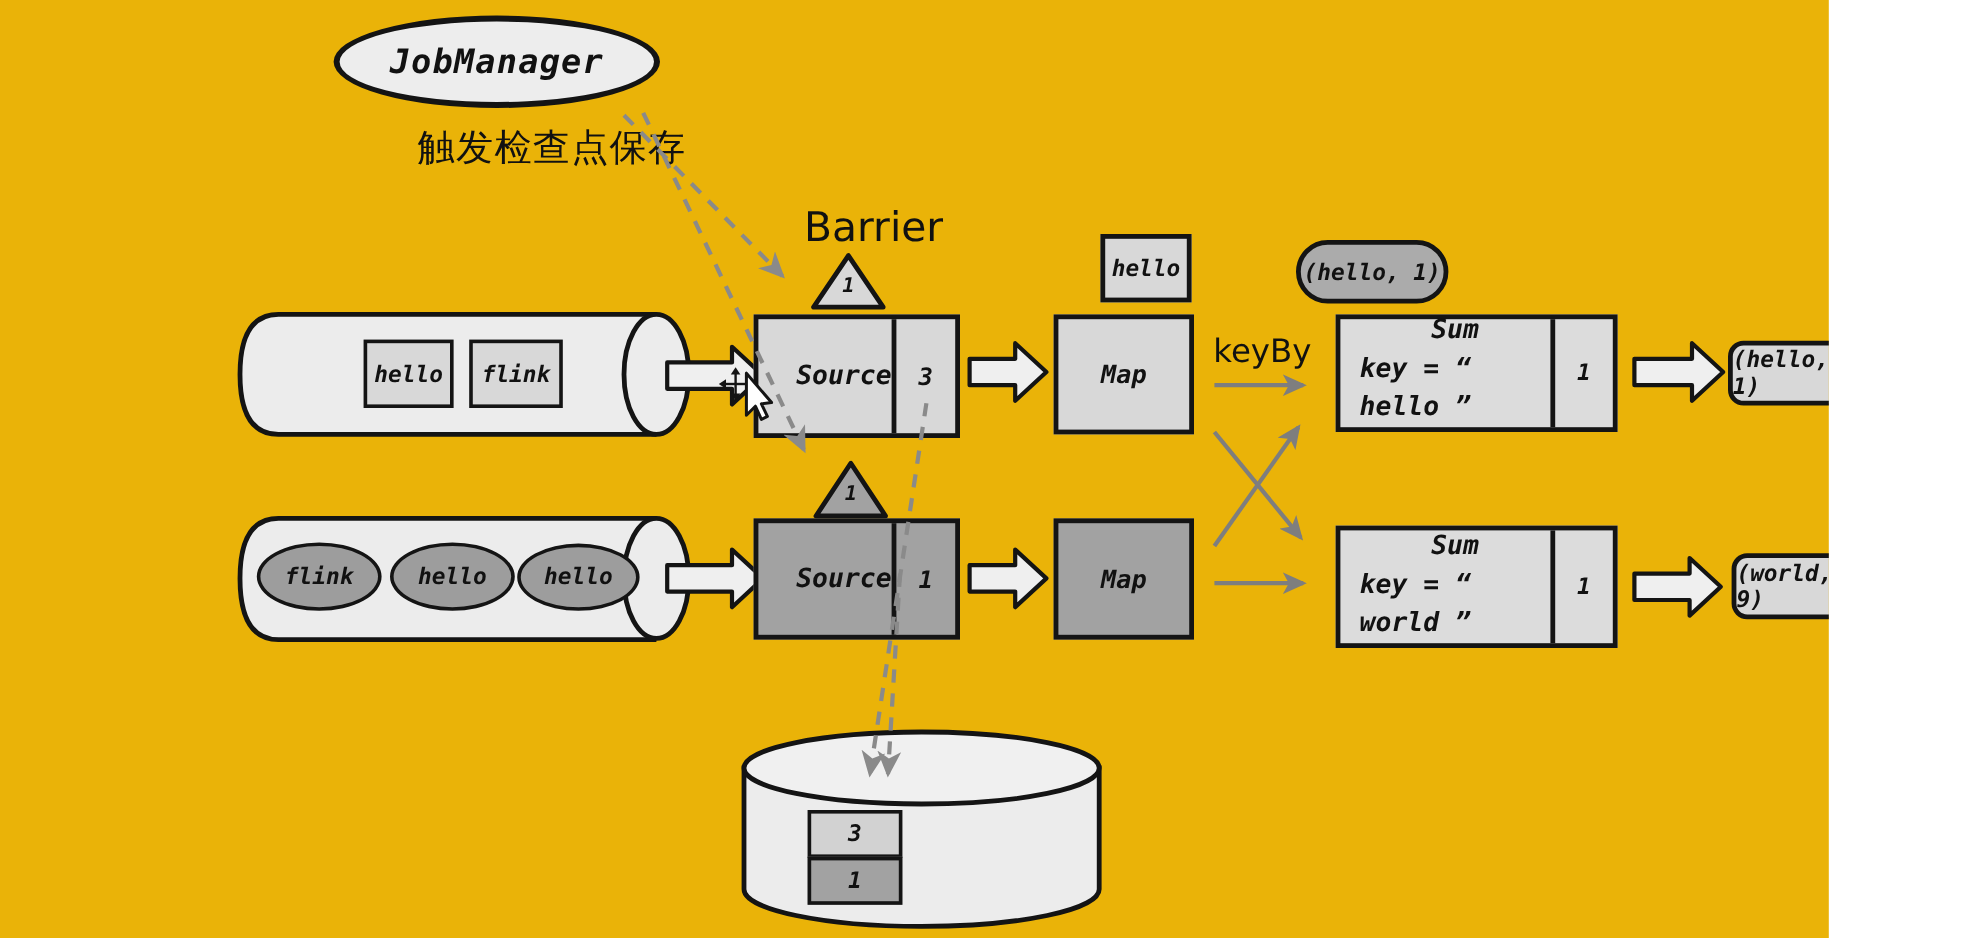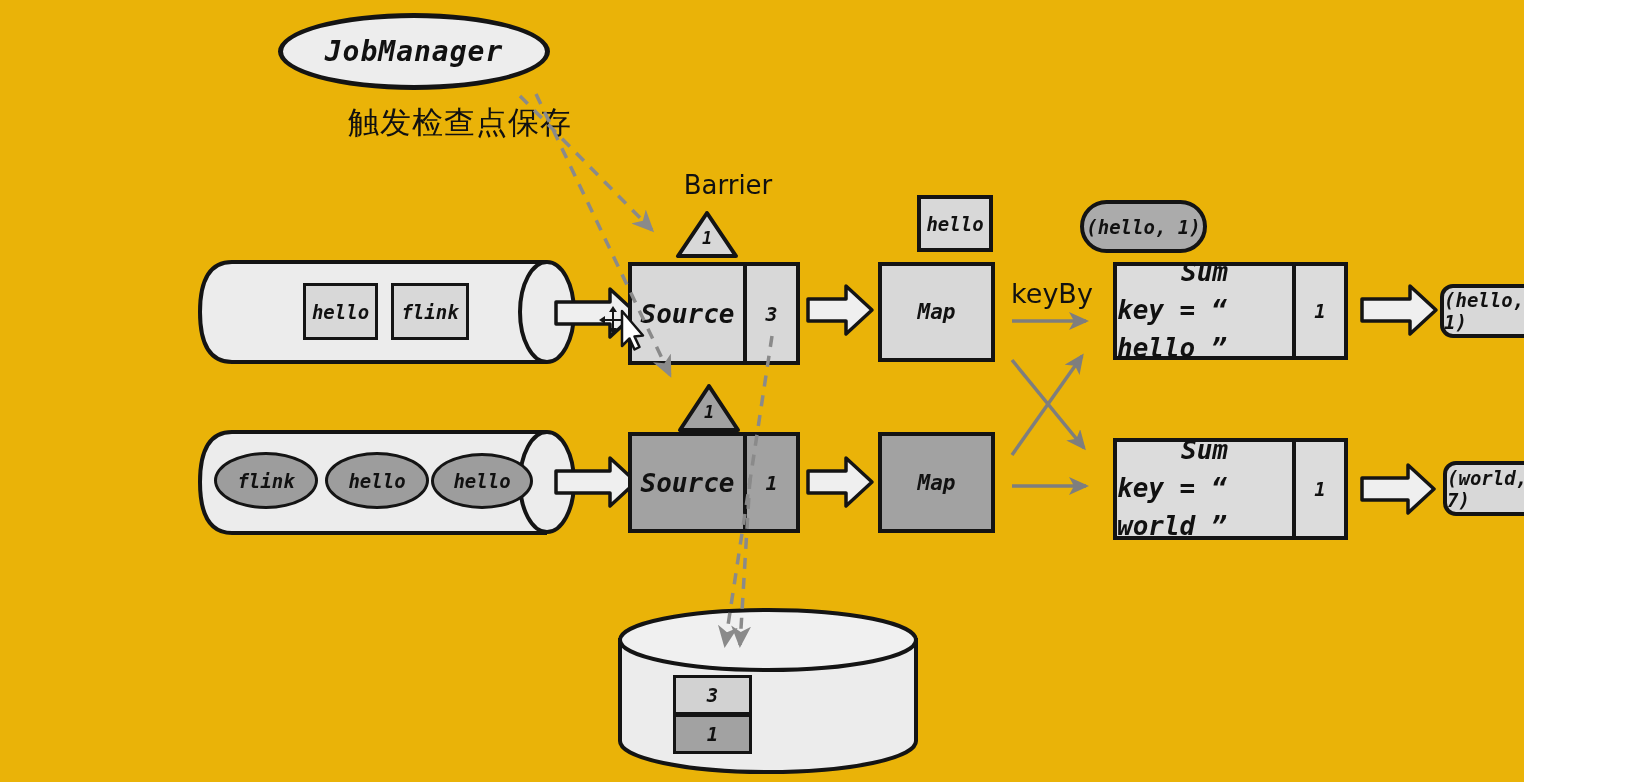--- a/index.html
+++ b/index.html
@@ -11,21 +11,21 @@
     color:#111;
   }
   .layer { position:absolute; left:0; top:0; width:1636px; height:782px; pointer-events:none; }
   .abs { position:absolute; }
   .code { font-family:"DejaVu Sans Mono","Liberation Mono",monospace; font-style:italic; font-weight:bold; }
   .center { display:flex; align-items:center; justify-content:center; }
   .box { border:4px solid #141414; background:#d8d8d8; }
   .box3 { border:3px solid #141414; background:#d8d8d8; }
   .dark { background:#a2a2a2; }
   .op { display:flex; }
-  .op .main { flex:1; display:flex; align-items:center; justify-content:center; font-size:26px; }
+  .op .main { flex:1; display:flex; align-items:center; justify-content:flex-end; font-size:22px;padding-left:16px; }
   .op .badge { border-left:4px solid #141414; display:flex; align-items:center; justify-content:center; font-size:20px; }
   .sumtext { display:flex; flex-direction:column; align-items:center; justify-content:center; line-height:1.45; font-size:18px; }
   .pillout { border:4px solid #141414; border-radius:13px; background:#d8d8d8; font-size:19px; }
   .ellipse-item { border:3px solid #141414; border-radius:50%; background:#9d9d9d; font-size:19px; }
   .hanzi { font-size:31px; font-weight:500; letter-spacing:1px; }
 </style>
 </head>
 <body>
 
 <div class="canvas">
@@ -58,21 +58,21 @@
 
     <path d="M 678 256 L 736 256 L 707 213 Z" fill="#d8d8d8" stroke="#141414" stroke-width="4" stroke-linejoin="round"></path>
     <path d="M 680 430 L 738 430 L 709 386 Z" fill="#a2a2a2" stroke="#141414" stroke-width="4" stroke-linejoin="round"></path>
   </svg>
 
   <div class="abs center" style="left:278px; top:13px; width:272px; height:77px; border:5px solid #141414; border-radius:50%; background:#ededed;">
     <span class="code" style="font-size:28px; letter-spacing:1px;">JobManager</span>
   </div>
   <div class="abs hanzi" style="left:348px; top:102px;">触发检查点保存</div>
 
-  <div class="abs center" style="left:668px; top:170px; width:120px; font-size:26px;text-align:right;">Barrier</div>
+  <div class="abs center" style="left:668px; top:170px; width:120px; font-size:34px;text-align:right;">Barrier</div>
   <div class="abs center code" style="left:693px; top:228px; width:28px; font-size:17px;">1</div>
   <div class="abs center code" style="left:695px; top:402px; width:28px; font-size:17px;">1</div>
 
   <div class="abs center box3 code" style="left:303px; top:283px; width:75px; height:57px; font-size:19px;">hello</div>
   <div class="abs center box3 code" style="left:391px; top:283px; width:78px; height:57px; font-size:19px;">flink</div>
 
   <div class="abs center ellipse-item code" style="left:214px; top:452px; width:104px; height:57px;">flink</div>
   <div class="abs center ellipse-item code" style="left:325px; top:452px; width:104px; height:57px;">hello</div>
   <div class="abs center ellipse-item code" style="left:431px; top:453px; width:102px; height:56px;">hello</div>
 
@@ -103,21 +103,21 @@
   </div>
   <div class="abs box op code" style="left:1113px; top:438px; width:235px; height:102px; background:#dcdcdc;">
     <div class="main sumtext">
       <span>Sum</span>
       <span>key = “ world ”</span>
     </div>
     <div class="badge" style="width:52px; font-size:19px;">1</div>
   </div>
 
   <div class="abs center pillout code" style="left:1440px; top:284px; width:114px; height:54px;">(hello, 1)</div>
-  <div class="abs center pillout code" style="left:1443px; top:461px; width:115px; height:55px;">(world, 7)</div>
+  <div class="abs center pillout code" style="left:1443px; top:461px; width:115px; height:55px;">(world, 9)</div>
 
   <div class="abs center box3 code" style="left:673px; top:675px; width:79px; height:40px; background:#d2d2d2; font-size:19px;">3</div>
   <div class="abs center box3 code" style="left:673px; top:714px; width:79px; height:40px; background:#a2a2a2; font-size:19px;">1</div>
 
   <svg class="layer" viewBox="0 0 1636 782">
     <defs>
       <marker id="ah-gray" markerUnits="userSpaceOnUse" markerWidth="26" markerHeight="20" refX="19" refY="10" orient="auto">
         <path d="M0 0 L22 10 L0 20 L6 10 Z" fill="#8a8a8a"></path>
       </marker>
       <marker id="ah-dark" markerUnits="userSpaceOnUse" markerWidth="24" markerHeight="18" refX="17" refY="9" orient="auto">

